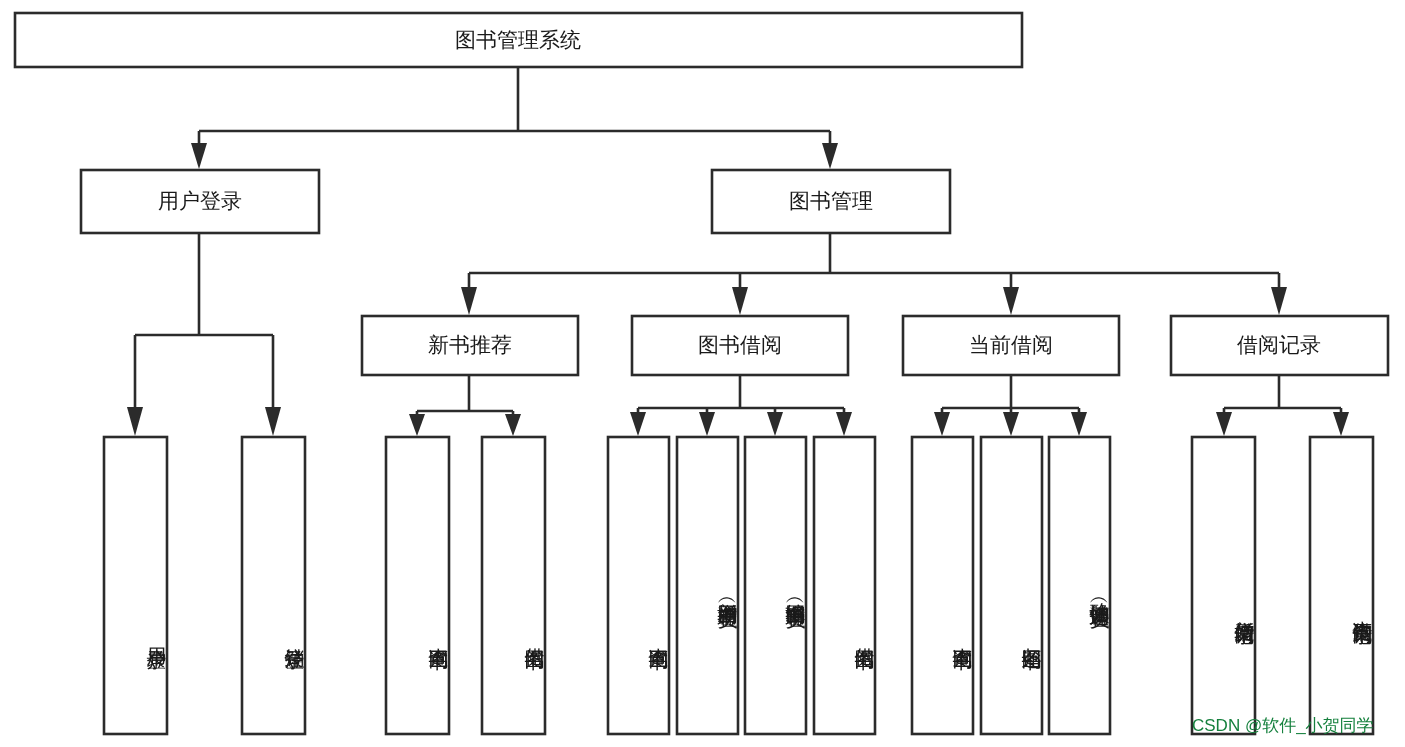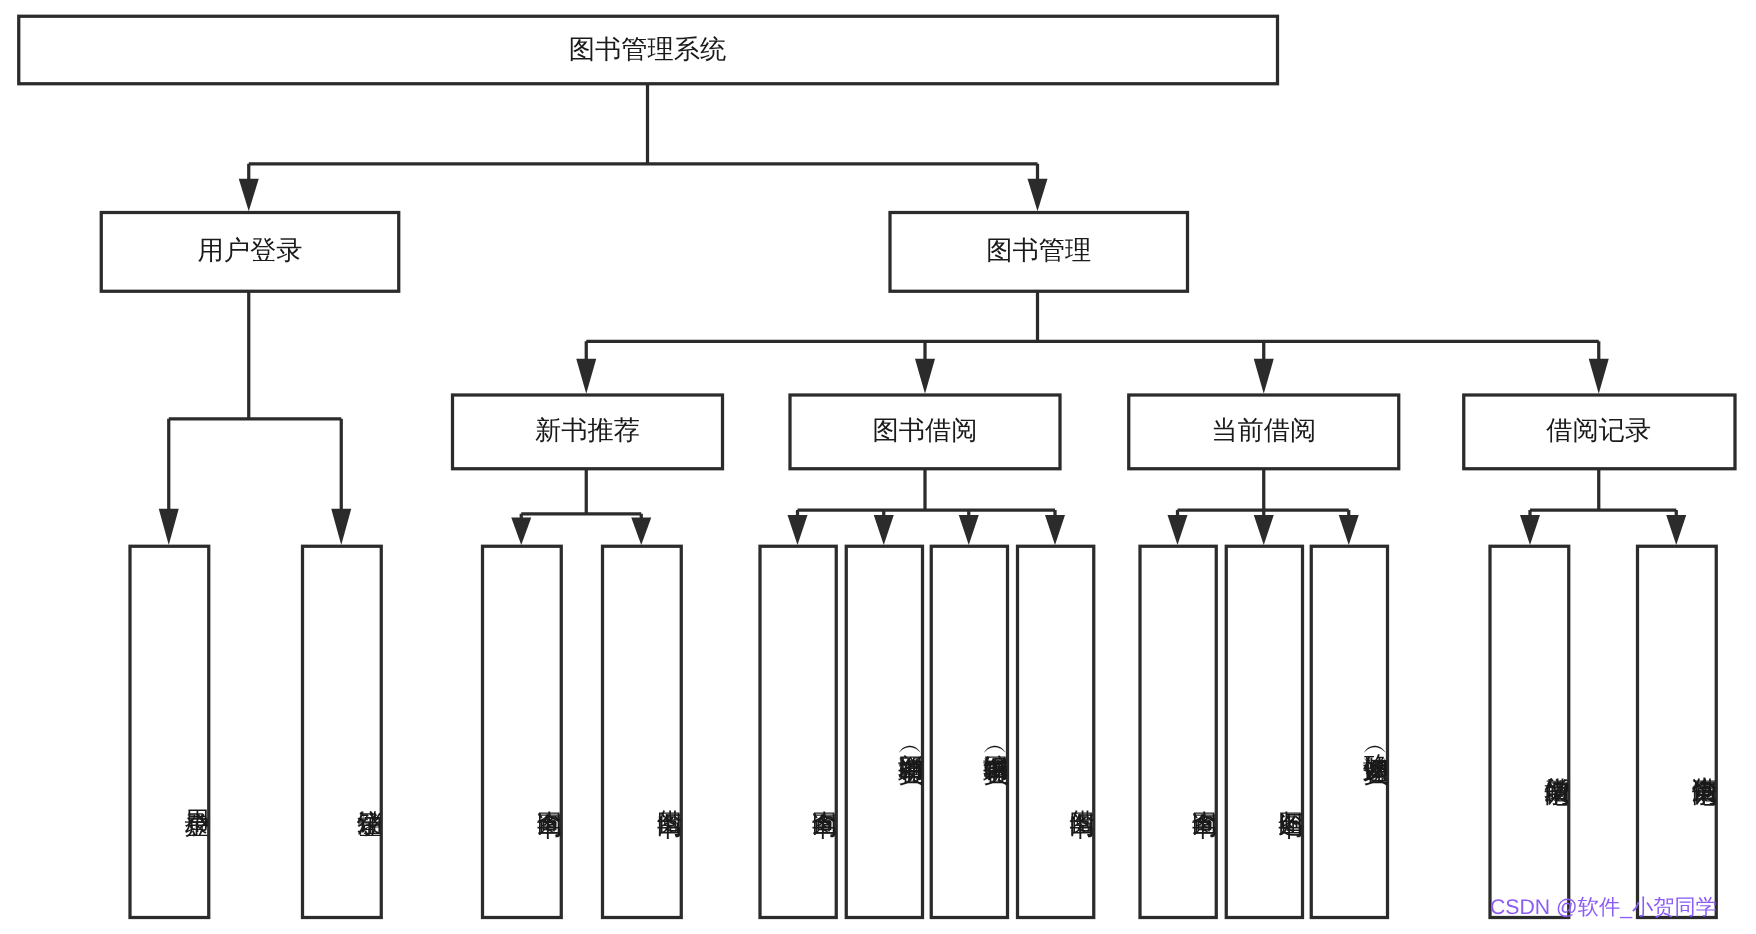--- a/index.html
+++ b/index.html
@@ -63,21 +63,21 @@
     display: flex;
     align-items: flex-start;
     justify-content: center;
     pointer-events: none;
     user-select: none;
   }
   .watermark {
     position: absolute;
     font-family: "Liberation Sans", "DejaVu Sans", sans-serif;
     font-size: 17px;
-    color: #8b5cf6;
+    color: #15803d;
     white-space: nowrap;
     user-select: none;
   }
 </style>
 </head>
 <body>
 
 <div id="diagram-root">
 
   <svg class="diagram-canvas" viewBox="0 0 1405 747">

